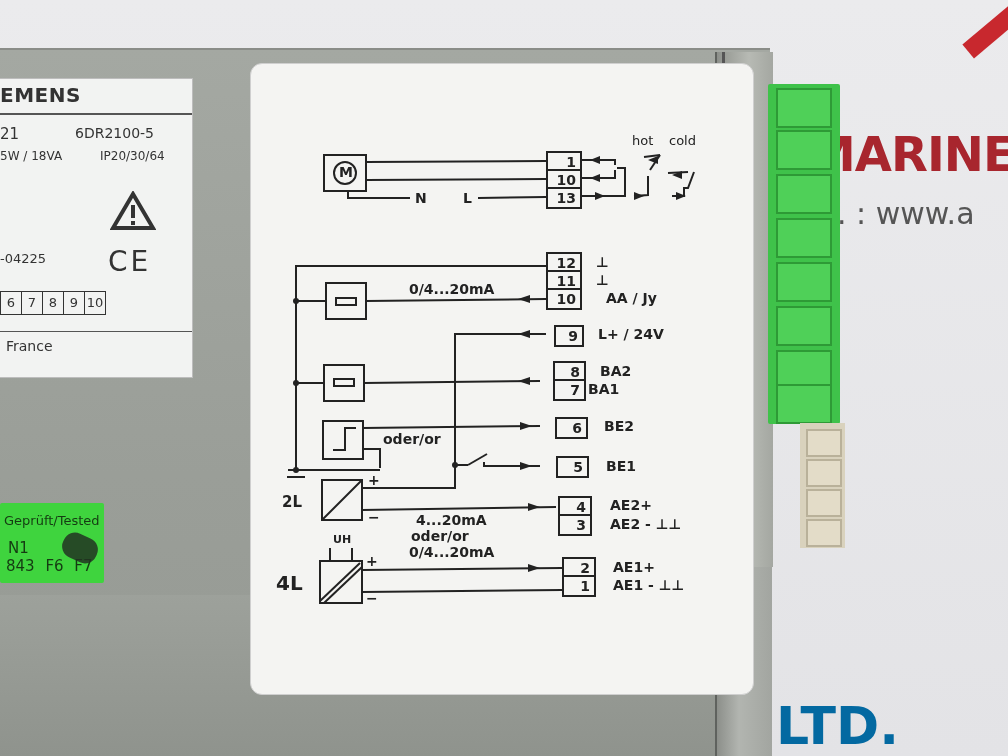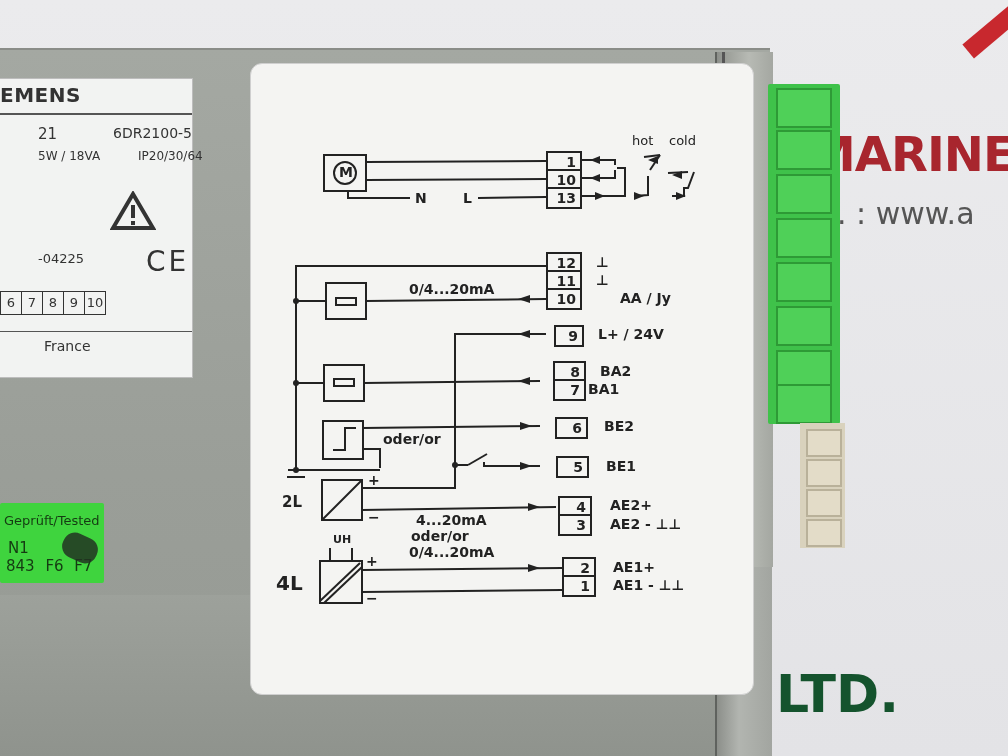--- a/index.html
+++ b/index.html
@@ -26,21 +26,21 @@
     .terminal-beige { position:absolute; left:800px; top:423px; width:45px; height:125px;
       background:#d9d2bd; }
     .terminal-beige .seg { position:absolute; left:6px; width:32px; height:24px;
       border:2px solid #b9b19a; background:#e3dcc8; }
 
     .nameplate { position:absolute; left:0; top:78px; width:192px; height:298px;
       background:#f2f3f2; border:1px solid #bdbdbd; border-left:none; }
     .np-brand { position:absolute; left:0; top:4px; font-weight:bold; font-size:20px;
       letter-spacing:0.5px; color:#333; }
     .np-rule { position:absolute; left:0; width:192px; height:2px; background:#555; }
-    .np-text { position:absolute; font-size:13px; color:#333; white-space:nowrap;padding-left:38px; }
+    .np-text { position:absolute; font-size:13px; color:#333; white-space:nowrap; }
     .np-box { position:absolute; left:0; top:212px; display:flex; }
     .np-box span { display:inline-block; width:20px; height:22px; border:1px solid #333;
       border-left:none; font-size:13px; text-align:center; line-height:22px; color:#333; }
     .np-box span:first-child { border-left:1px solid #333; }
 
     .tested-label { position:absolute; left:0; top:503px; width:104px; height:80px;
       background:#3fd43e; border-radius:2px; }
     .tested-label .t { position:absolute; font-weight:normal; color:#153b12; font-size:15px; white-space:nowrap; }
 
     .diagram-card { position:absolute; left:250px; top:63px; width:502px; height:630px;
@@ -53,21 +53,21 @@
     .watermark { position:absolute; font-weight:bold; white-space:nowrap; }
   </style>
 </head>
 <body>
 
 <div class="backdrop"></div>
 
 <div class="watermark" style="left:960px;top:20px;width:70px;height:18px;background:#c8282e;transform:rotate(-40deg);"></div>
 <div class="watermark" style="left:808px;top:126px;font-size:48px;color:#a8262e;letter-spacing:-1px;">MARINE</div>
 <div class="watermark" style="left:818px;top:196px;font-size:30px;font-weight:normal;color:#555;">b. : www.a</div>
-<div class="watermark" style="left:776px;top:664px;font-size:52px;color:#14532d;">LTD.</div>
+<div class="watermark" style="left:776px;top:696px;font-size:52px;color:#0369a1;">LTD.</div>
 
 <div class="housing"></div>
 <div class="housing-lower"></div>
 <div class="side-rail"></div>
 <div class="rail-block"></div>
 
 <div class="terminal-green">
   <div class="seg" style="top:4px"></div>
   <div class="seg" style="top:46px"></div>
   <div class="seg" style="top:90px"></div>
@@ -209,21 +209,21 @@
 
 <div class="term" style="left:546px;top:151px;width:28px">1</div>
 <div class="term" style="left:546px;top:169px;width:28px">10</div>
 <div class="term" style="left:546px;top:187px;width:28px">13</div>
 
 <div class="term" style="left:546px;top:252px;width:28px">12</div>
 <div class="dtext" style="left:596px;top:254px">⊥</div>
 <div class="term" style="left:546px;top:270px;width:28px">11</div>
 <div class="dtext" style="left:596px;top:272px">⊥</div>
 <div class="term" style="left:546px;top:288px;width:28px">10</div>
-<div class="dtext" style="left:620px;top:290px">AA / Jy</div>
+<div class="dtext" style="left:606px;top:290px">AA / Jy</div>
 
 <div class="term" style="left:554px;top:325px;width:22px">9</div>
 <div class="dtext" style="left:598px;top:326px">L+ / 24V</div>
 
 <div class="term" style="left:553px;top:361px;width:25px">8</div>
 <div class="dtext" style="left:600px;top:363px">BA2</div>
 <div class="term" style="left:553px;top:379px;width:25px">7</div>
 <div class="dtext" style="left:588px;top:381px">BA1</div>
 
 <div class="term" style="left:555px;top:417px;width:25px">6</div>

